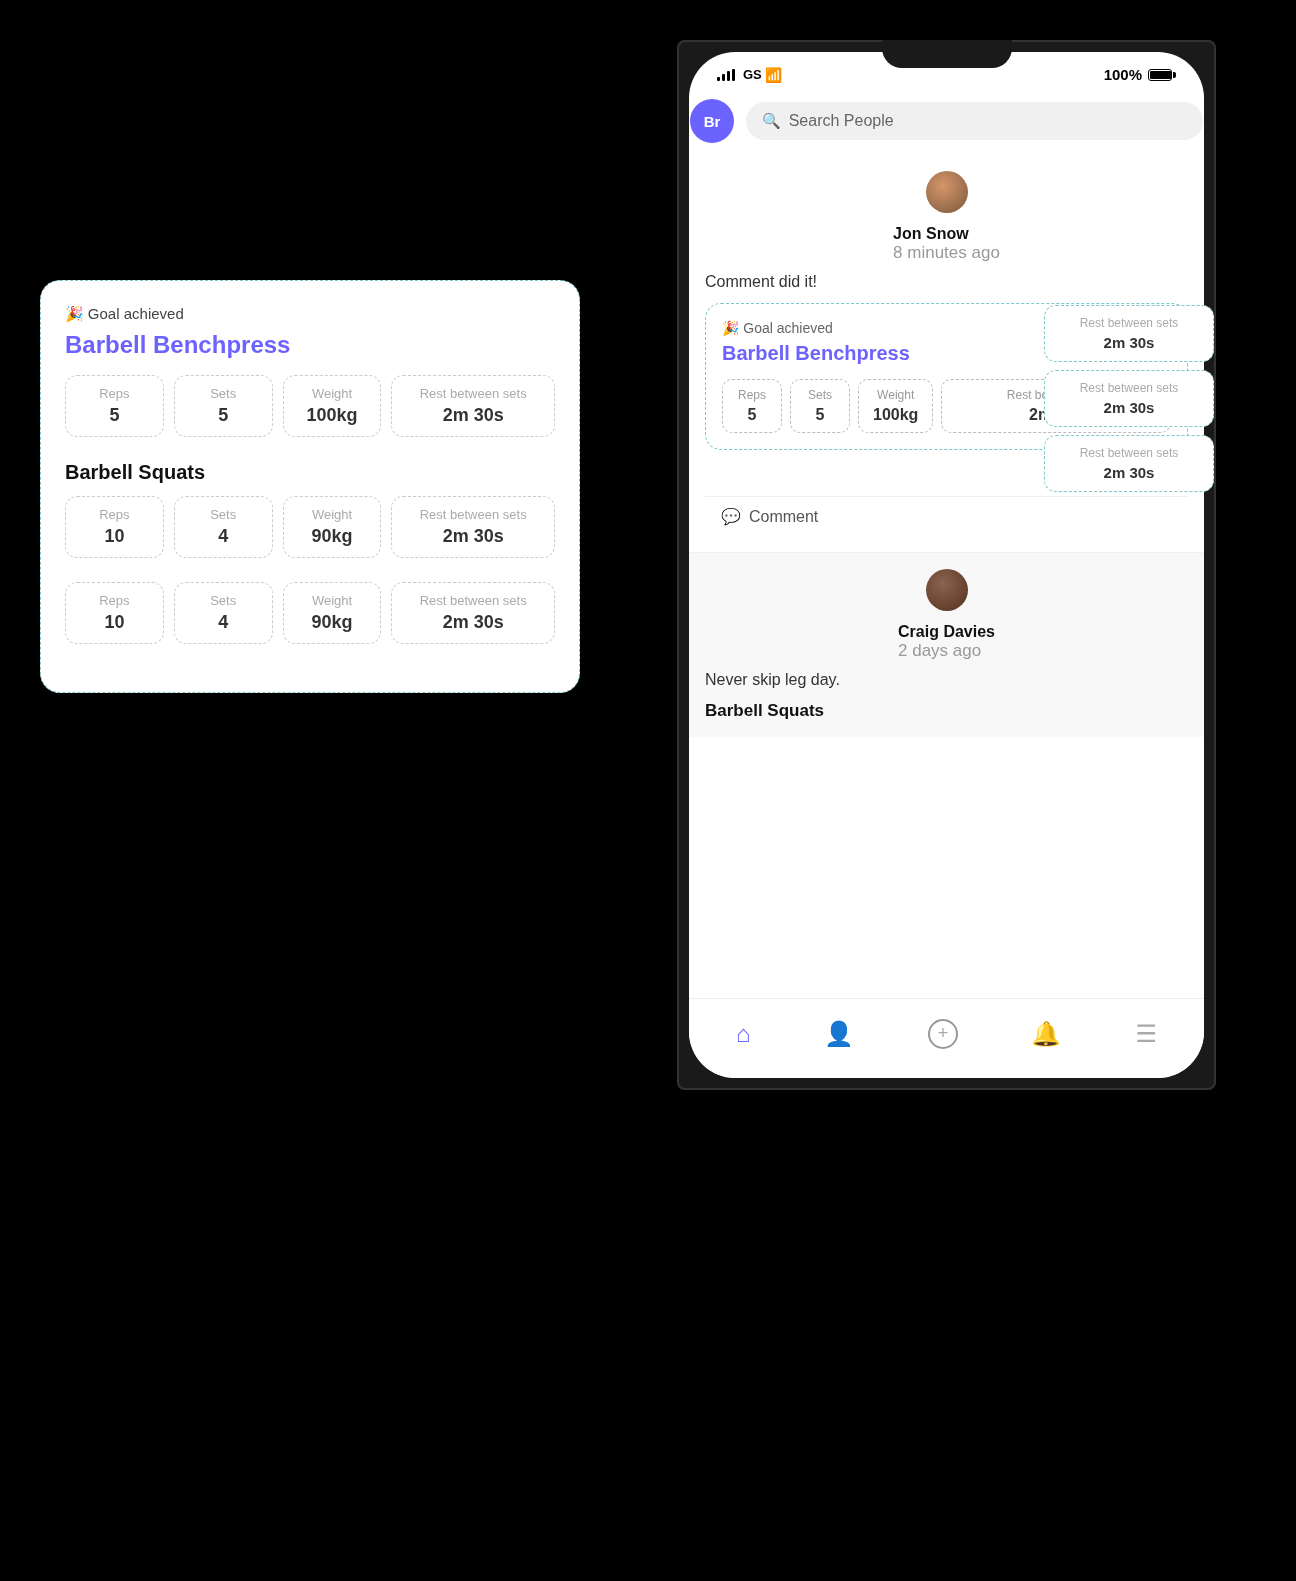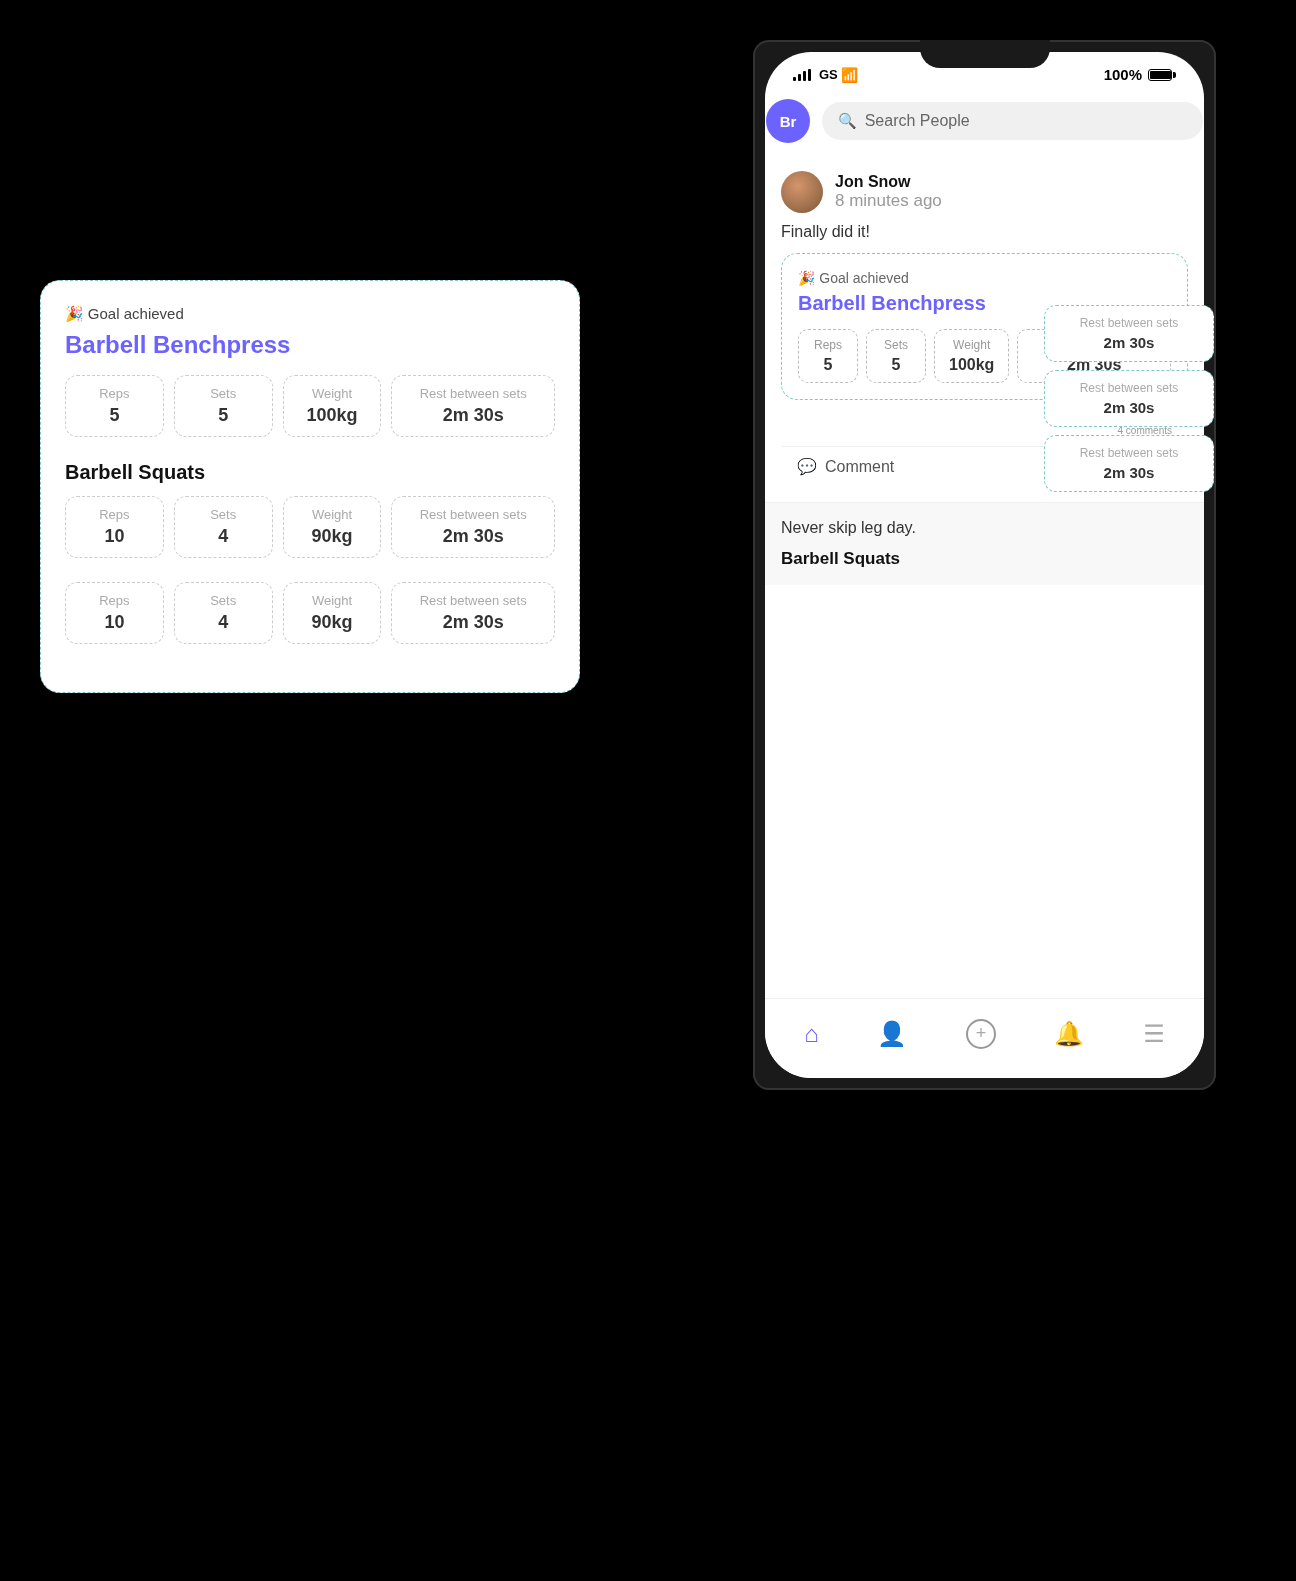--- a/index.html
+++ b/index.html
@@ -13,24 +13,24 @@
       font-family: -apple-system, BlinkMacSystemFont, 'Segoe UI', sans-serif;
       position: relative;
       overflow: hidden;
     }
 
     
     .phone-shell {
       position: absolute;
       right: 80px;
       top: 40px;
-      width: 463px;
+      width: 539px;
       height: 1050px;
       background: #1a1a1a;
-      border-radius: 16px;
+      border-radius: 8px;
       box-shadow: 0 30px 80px rgba(0,0,0,0.8), inset 0 0 0 2px #333;
       z-index: 2;
     }
     .phone-inner {
       position: absolute;
       top: 12px;
       left: 12px;
       right: 12px;
       bottom: 12px;
       background: #fff;
@@ -153,20 +153,21 @@
     }
     .post-card {
       padding: 16px;
       border-bottom: 1px solid #f0f0f0;
     }
     .post-header {
       display: flex;
       align-items: center;
       gap: 12px;
       margin-bottom: 10px;
+      flex-direction: column;
     }
     .post-meta { display: flex; flex-direction: column; }
     .post-username { font-weight: 700; font-size: 16px; color: #111; }
     .post-time { font-size: 17px; color: #999; }
     .post-text { font-size: 16px; color: #333; margin-bottom: 12px; }
 
     
     .workout-card {
       border: 1.5px dashed #7EC8C8;
       border-radius: 16px;
@@ -402,21 +403,21 @@
     <div class="feed-content">
 
       <div class="post-card">
         <div class="post-header">
           <div class="face-jon"></div>
           <div class="post-meta">
             <span class="post-username">Jon Snow</span>
             <span class="post-time">8 minutes ago</span>
           </div>
         </div>
-        <p class="post-text">Finally did it!</p>
+        <p class="post-text">Comment did it!</p>
 
         <div class="workout-card achieved">
           <div class="goal-badge">🎉 Goal achieved</div>
           <div class="exercise-name">Barbell Benchpress</div>
           <div class="stats-row">
             <div class="stat-box">
               <span class="stat-label">Reps</span>
               <span class="stat-value">5</span>
             </div>
             <div class="stat-box">
@@ -437,20 +438,27 @@
         <div class="comments-section">
           <span class="comments-count">4 comments</span>
         </div>
         <div class="comment-btn">
           <span>💬</span>
           <span>Comment</span>
         </div>
       </div>
 
       <div class="second-post">
+        <div class="post-header">
+          <div class="face-craig"></div>
+          <div class="post-meta">
+            <span class="post-username">Craig Davies</span>
+            <span class="post-time">2 days ago</span>
+          </div>
+        </div>
         <p class="post-text">Never skip leg day.</p>
         <div class="barbell-squats-label">Barbell Squats</div>
       </div>
 
     </div>
 
     <div class="bottom-nav">
       <div class="nav-item active">
         <span class="nav-icon">⌂</span>
       </div>

